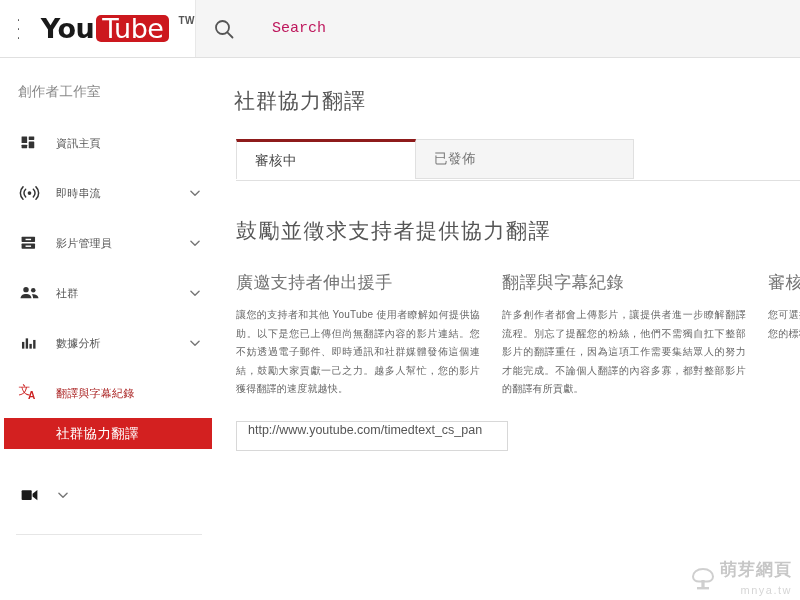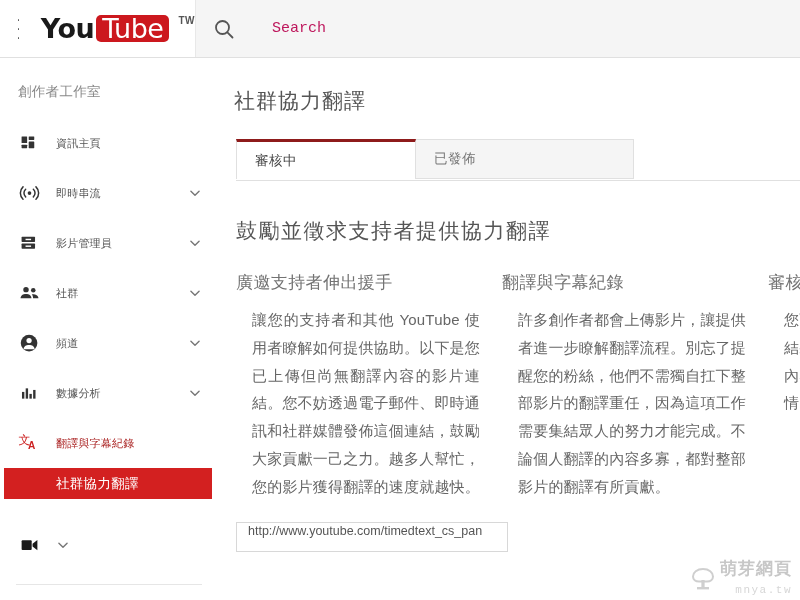--- a/index.html
+++ b/index.html
@@ -159,22 +159,22 @@
   .cols {
     display: flex; margin-top: 26px; margin-left: 24px;
     width: 800px;
   }
   .col { width: 244px; flex: 0 0 244px; margin-right: 22px; }
   .col h4 {
     font-size: 17px; color: #737373; font-weight: normal;
     margin-bottom: 12px; letter-spacing: 0.4px;
   }
   .col p {
-    font-size: 15px; color: #666666; line-height: 1.85;
-    letter-spacing: 0.2px; text-align: justify; margin-left: 16px;
+    font-size: 10px; color: #666666; line-height: 1.85;
+    letter-spacing: 0.2px; text-align: justify;
   }
 
   .url-box {
     margin: 22px 0 0 24px;
     width: 272px; height: 30px;
     border: 1px solid #d8d8d8; background: #ffffff;
     display: flex; align-items: center;
     padding: 0 0 12px 11px; overflow: hidden;
     cursor: text;
   }
@@ -182,21 +182,21 @@
     font-size: 12.5px; color: #555555; white-space: nowrap;
     font-family: "Liberation Sans", sans-serif;
   }
 
   
   .watermark {
     position: absolute; right: 8px; bottom: 4px;
     display: flex; align-items: center; opacity: 0.55;
     pointer-events: none;
   }
-  .wm-text { display: flex; flex-direction: column; line-height: 1; margin-left: 2px; font-family: Liberation Mono, monospace;}
+  .wm-text { display: flex; flex-direction: column; line-height: 1; margin-left: 2px;}
   .wm-main { font-size: 17px; color: #9a9a9a; letter-spacing: 1px; font-weight: bold;}
   .wm-sub  { font-size: 11px; color: #b4b4b4; letter-spacing: 1.5px; margin-top: 7px; text-align:right;}
 </style>
 </head>
 <body>
 
 <div id="app">
 
   <div class="topbar">
 
@@ -277,33 +277,20 @@
           <path d="M1.8 17.5c0-3.4 2.8-5 6.2-5s6.2 1.6 6.2 5z"></path>
           <path d="M14.6 12.8c3.1-.4 7.6.6 7.6 4.7h-6.1c0-1.9-.6-3.5-1.5-4.7z"></path>
         </svg>
       </span>
       <span class="nav-label">社群</span>
       <svg class="chevron" viewBox="0 0 24 24" fill="none" stroke="#777" stroke-width="2.4" stroke-linecap="round" stroke-linejoin="round">
           <polyline points="5,9 12,16 19,9"></polyline>
         </svg>
     </div>
 
-    <div class="nav-item">
-      <span class="nav-ico">
-        <svg viewBox="0 0 24 24" width="21" height="21">
-          <circle cx="11.5" cy="11.5" r="9.5" fill="#333"></circle>
-          <circle cx="11.5" cy="8.6" r="3" fill="#fff"></circle>
-          <path d="M5.2 18.6c0-3.4 2.9-5 6.3-5s6.3 1.6 6.3 5z" fill="#fff"></path>
-        </svg>
-      </span>
-      <span class="nav-label">頻道</span>
-      <svg class="chevron" viewBox="0 0 24 24" fill="none" stroke="#777" stroke-width="2.4" stroke-linecap="round" stroke-linejoin="round">
-          <polyline points="5,9 12,16 19,9"></polyline>
-        </svg>
-    </div>
 
     <div class="nav-item">
       <span class="nav-ico">
         <svg viewBox="0 0 24 24" width="19" height="19" fill="#333">
           <rect x="2.5" y="10" width="3" height="8.5"></rect>
           <rect x="7.2" y="5.5" width="3" height="13"></rect>
           <rect x="11.9" y="12.5" width="3" height="6"></rect>
           <rect x="16.6" y="7.5" width="3" height="11"></rect>
         </svg>
       </span>

